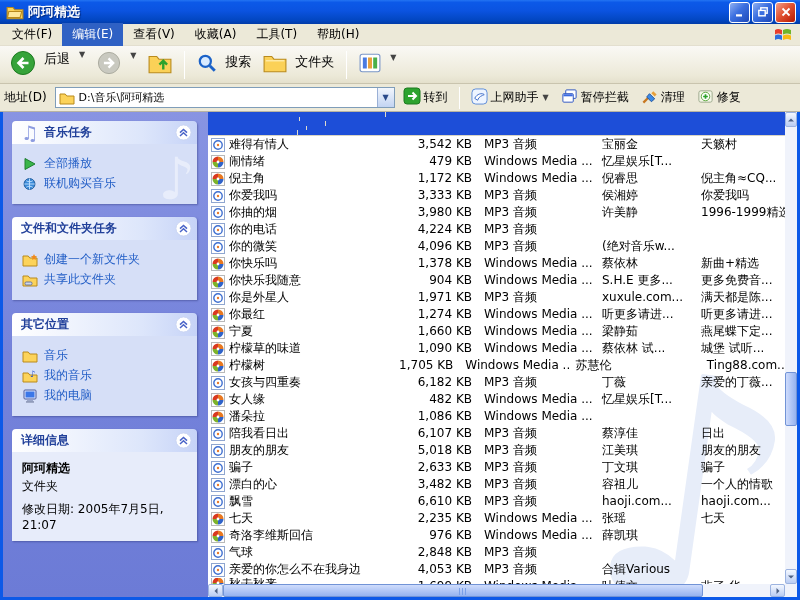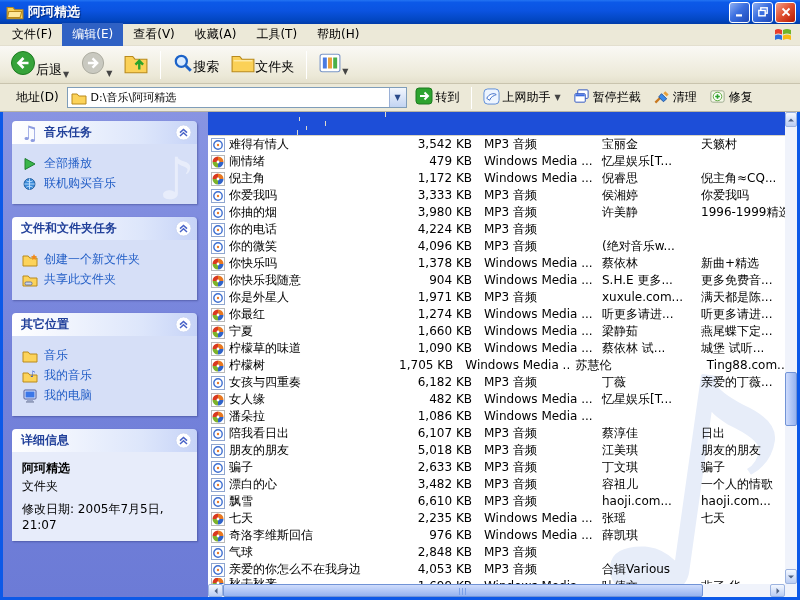--- a/index.html
+++ b/index.html
@@ -23,28 +23,28 @@
   .menubar{position:absolute;left:0;top:24px;width:800px;height:22px;background:#ece9d8;
     display:flex;align-items:center;padding-left:2px;border-bottom:1px solid #e3dfcf;}
   .menu-item{padding:3px 10px;color:#000;}
   .menu-item.active{background:var(--menu-highlight,#2f61c4);color:#fff;}
   .win-flag{position:absolute;right:8px;top:3px;width:18px;height:16px;}
 
   
   .toolbar{position:absolute;left:0;top:46px;width:800px;height:38px;
     background:linear-gradient(180deg,#faf9f5 0%,#ece9d8 80%,#e4e0cc 100%);
     border-bottom:1px solid #c9c4ae;display:flex;align-items:center;gap:4px;padding:0 6px;}
-  .tool-btn{display:flex;align-items:flex-end;gap:0;padding:2px 4px;color:#000;}
+  .tool-btn{display:flex;align-items:flex-start;gap:8px;padding:2px 4px;color:#000;}
   .tool-btn .lbl{font-size:13px;}
   .drop{font-size:8px;color:#444;margin-left:1px;}
   .tsep{width:1px;height:28px;background:#c8c4b2;border-right:1px solid #fff;margin:0 4px;}
 
   
   .addressbar{position:absolute;left:0;top:84px;width:800px;height:28px;background:#ece9d8;
-    border-bottom:1px solid #b8b4a2;display:flex;align-items:center;padding:0 12px;gap:4px;}
+    border-bottom:1px solid #b8b4a2;display:flex;align-items:center;padding:0 0;gap:4px;}
   .addr-label{padding:0 4px;color:#000;}
   .addr-combo{width:340px;height:21px;background:#fff;border:1px solid #7f9db9;
     display:flex;align-items:center;padding-left:3px;position:relative;}
   .addr-combo .path{flex:1;font-size:11px;color:#000;white-space:nowrap;overflow:hidden;}
   .combo-btn{width:17px;height:19px;background:linear-gradient(180deg,#f2f6fd,#c2d4f2);
     border-left:1px solid #9ab0d6;display:flex;align-items:center;justify-content:center;}
   .helper{display:flex;align-items:center;gap:3px;padding:1px 4px;color:#000;white-space:nowrap;}
   .asep{width:1px;height:22px;background:#c8c4b2;border-right:1px solid #fff;margin:0 3px;}
   .border-left{position:absolute;left:0;top:112px;width:3px;height:485px;background:#0c59e8;}
   .border-right{position:absolute;right:0;top:112px;width:3px;height:485px;background:#0c59e8;}
@@ -524,21 +524,21 @@
               </svg>
             </span>
             <span>你快乐吗</span>
           </div>
           <div class="fcell right" style="width: 92px;">1,378 KB</div>
           <div class="fcell" style="width: 118px;">Windows Media ...</div>
           <div class="fcell" style="width: 99px;">蔡依林</div>
           <div class="fcell" style="width: 90px;">新曲+精选</div>
         </div>
         <div class="frow">
-          <div class="fcell name" style="width: 178px;">
+          <div class="fcell name" style="width: 178px; align-items: flex-end;">
             <span class="ficon">
               <svg viewBox="0 0 14 14" width="14" height="14">
                 <rect x="0.5" y="0.5" width="13" height="13" fill="#fff" stroke="#b8b8b8"></rect>
                 <path d="M7 7 L7 1.5 A5.5 5.5 0 0 1 12.5 7 Z" fill="#e87820"></path>
                 <path d="M7 7 L12.5 7 A5.5 5.5 0 0 1 7 12.5 Z" fill="#2f63c9"></path>
                 <path d="M7 7 L7 12.5 A5.5 5.5 0 0 1 1.5 7 Z" fill="#7db32a"></path>
                 <path d="M7 7 L1.5 7 A5.5 5.5 0 0 1 7 1.5 Z" fill="#d9391f"></path>
                 <circle cx="7" cy="7" r="1.4" fill="#fff"></circle>
               </svg>
             </span>

